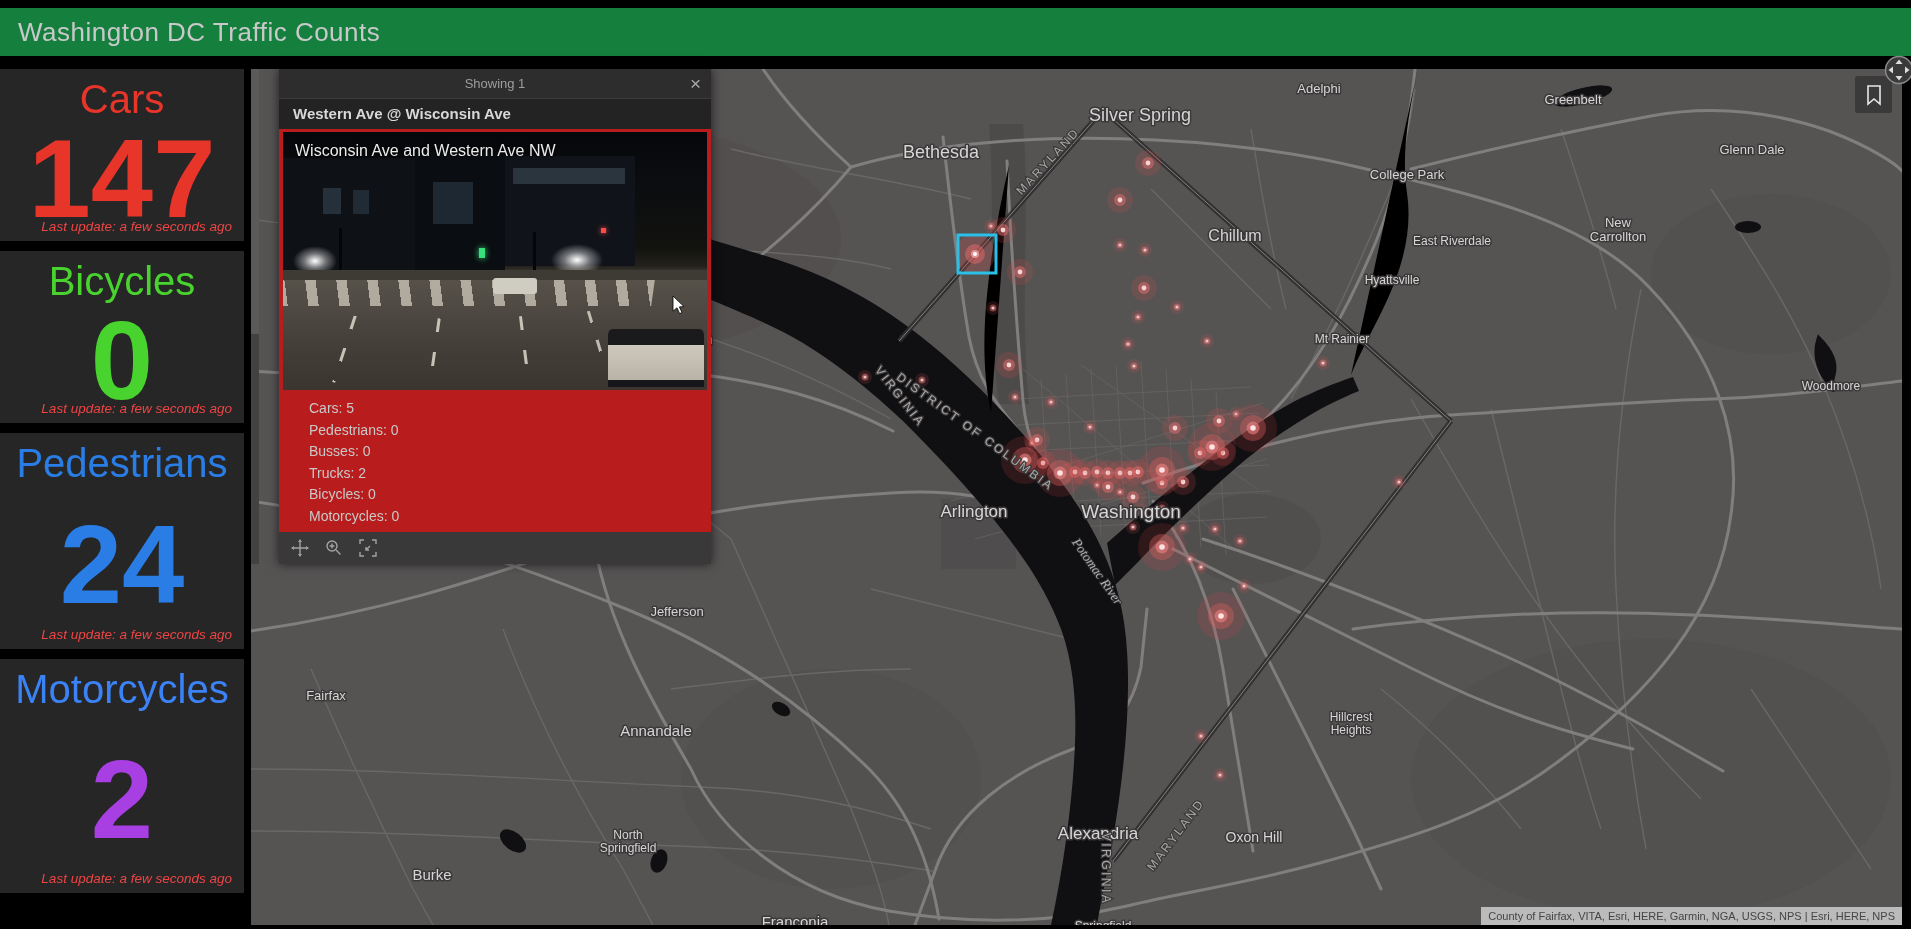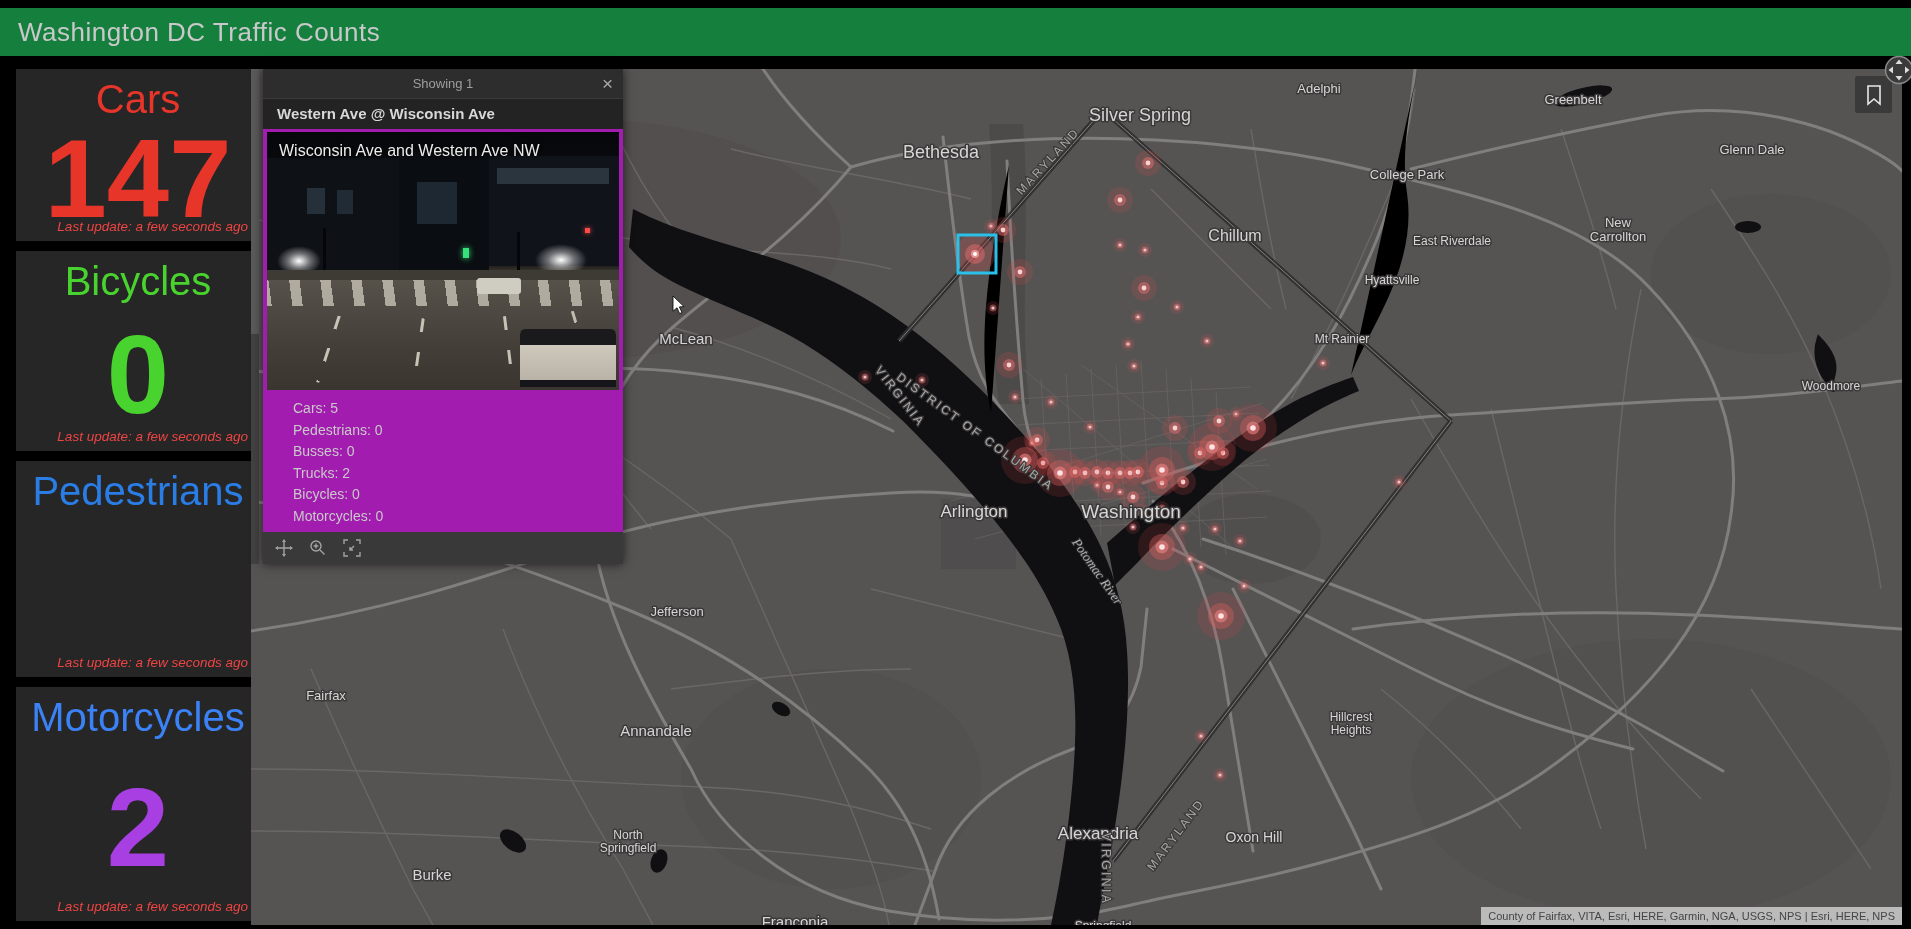--- a/index.html
+++ b/index.html
@@ -2,21 +2,21 @@
 <html><head>
 <meta charset="utf-8">
 <style>
   html,body{margin:0;padding:0;width:1911px;height:929px;background:#000;overflow:hidden;
     font-family:"Liberation Sans","DejaVu Sans",sans-serif;}
   
   .app-header{position:absolute;left:0;top:8px;width:100%;height:48px;background:#15803d;
     display:flex;align-items:center;}
   .app-title{color:#c9c9cb;font-size:26px;padding-left:18px;letter-spacing:.5px;}
   
-  .sidebar{position:absolute;left:0;top:69px;width:244px;display:flex;flex-direction:column;gap:10px;padding-left:16px;}
+  .sidebar{position:absolute;left:0;top:69px;width:244px;display:flex;flex-direction:column;gap:10px;}
   .stat-card{background:#262626;display:flex;flex-direction:column;position:relative;}
   .stat-label{text-align:center;font-size:40px;margin-top:8px;}
   .stat-value{flex:1;display:flex;align-items:center;justify-content:center;font-size:112px;font-weight:bold;line-height:1;margin-top:-6px;}
   .stat-foot{position:absolute;right:12px;bottom:7px;font-style:italic;font-size:13.5px;color:#ef4444;}
   
   .map{position:absolute;left:251px;top:69px;width:1651px;height:856px;background:#565353;overflow:hidden;}
   .place{paint-order:stroke;stroke:#3b3939;stroke-width:3px;stroke-linejoin:round;fill:#d7d5d5;}
   .state{paint-order:stroke;stroke:#3b3939;stroke-width:2.5px;letter-spacing:2.5px;fill:#aaa7a7;font-size:12px;}
   .wlabel{font-family:"Liberation Serif","DejaVu Serif",serif;font-style:italic;fill:#b3b0b0;font-size:13px;
     paint-order:stroke;stroke:#2b2b2e;stroke-width:2px;}
@@ -28,21 +28,21 @@
   .blight{stroke:#8e8b8b;stroke-width:1;fill:none;opacity:.9;}
   .attribution{position:absolute;right:0;bottom:0;height:18px;background:rgba(201,201,201,.88);
     color:#454545;font-size:11px;line-height:18px;padding:0 7px;white-space:nowrap;}
   .bookmark-btn{position:absolute;left:1604px;top:7px;width:37px;height:37px;background:#3a3a3a;
     display:flex;align-items:center;justify-content:center;border-radius:2px;}
   .round-widget{position:absolute;left:1884px;top:55px;width:30px;height:30px;}
   
   .popup{position:absolute;left:251px;top:69px;width:372px;height:495px;}
   .pp-scrollbar{position:absolute;left:0;top:0;width:8px;height:100%;background:#424242;}
   .pp-thumb{position:absolute;left:0;top:0;width:8px;height:265px;background:#5a5a5a;}
-  .pp-content{position:absolute;left:12px;top:0;width:360px;height:100%;background:#a21caf;
+  .pp-content{position:absolute;left:28px;top:0;width:432px;height:100%;background:#b91c1c;
     box-shadow:0 0 10px rgba(0,0,0,.65);}
   .pp-showing{height:29px;background:#2d2d2d;color:#9e9e9e;font-size:13px;text-align:center;
     line-height:29px;position:relative;}
   .pp-close{position:absolute;right:10px;top:0;font-size:19px;color:#a8a8a8;line-height:29px;cursor:pointer;}
   .pp-title{height:30px;background:#232323;border-top:1px solid #3a3a3a;color:#d8d8d8;font-weight:bold;
     font-size:15px;line-height:30px;padding-left:14px;}
   .pp-image{position:relative;margin:3px 4px 0;height:258px;overflow:hidden;
     background:linear-gradient(180deg,#06070a 0%,#0b0d10 22%,#12130f 45%,#23211c 52%,#56524a 57%,#4d4942 70%,#423e37 85%,#3a362f 100%);}
   .pp-caption{position:absolute;left:12px;top:10px;color:#ececec;font-size:16px;text-shadow:0 1px 3px #000;}
   .pp-stats{padding:10px 30px 4px;}
@@ -61,27 +61,28 @@
 <div class="app-header">
   <div class="app-title">Washington DC Traffic Counts</div>
 </div>
 
 <div class="sidebar">
   <div class="stat-card" style="height:172px">
     <div class="stat-label" style="color: rgb(232, 53, 42);">Cars</div>
     <div class="stat-value" style="color: rgb(232, 53, 42); text-align: center;">147</div>
     <div class="stat-foot">Last update: a few seconds ago</div>
   </div>
-  <div class="stat-card" style="height:200px">
+  <div class="stat-card" style="height:172px">
     <div class="stat-label" style="color: rgb(73, 211, 46);">Bicycles</div>
     <div class="stat-value" style="color: rgb(73, 211, 46);">0</div>
     <div class="stat-foot">Last update: a few seconds ago</div>
   </div>
   <div class="stat-card" style="height:216px">
     <div class="stat-label" style="color: rgb(43, 125, 230);">Pedestrians</div>
+    <div class="stat-value" style="color: rgb(43, 125, 230);">24</div>
     <div class="stat-foot">Last update: a few seconds ago</div>
   </div>
   <div class="stat-card" style="height:234px">
     <div class="stat-label" style="color: #3b82f6;">Motorcycles</div>
     <div class="stat-value" style="color: rgb(167, 63, 227);">2</div>
     <div class="stat-foot">Last update: a few seconds ago</div>
   </div>
 </div>
 
 <div class="map">

